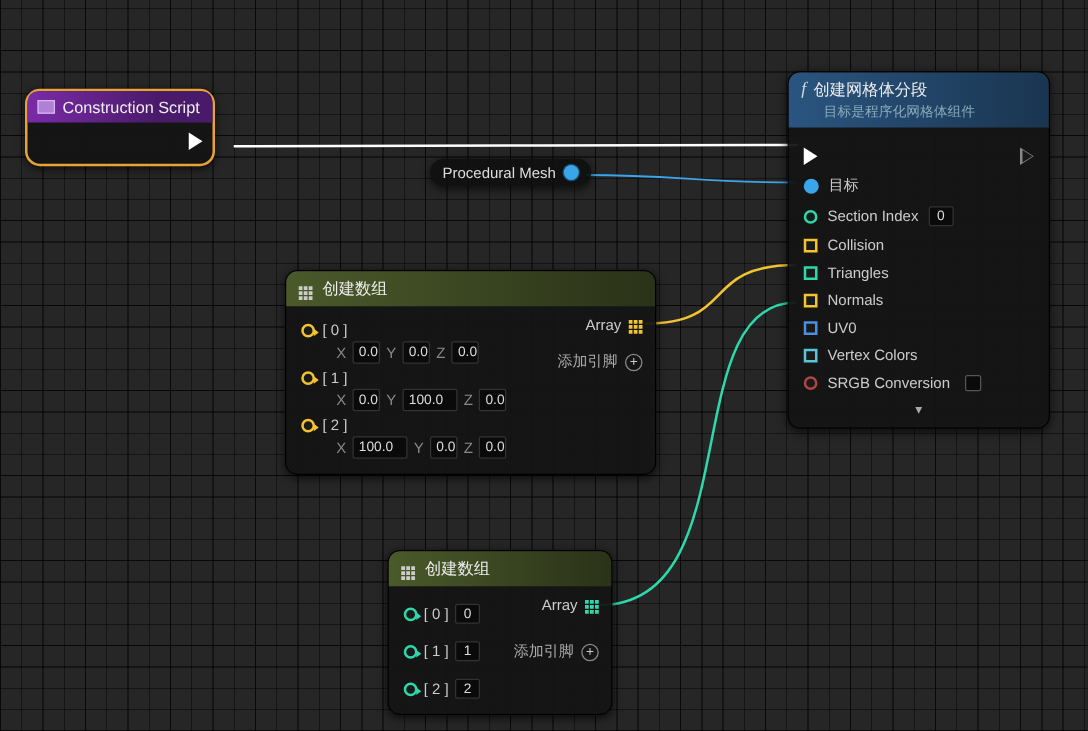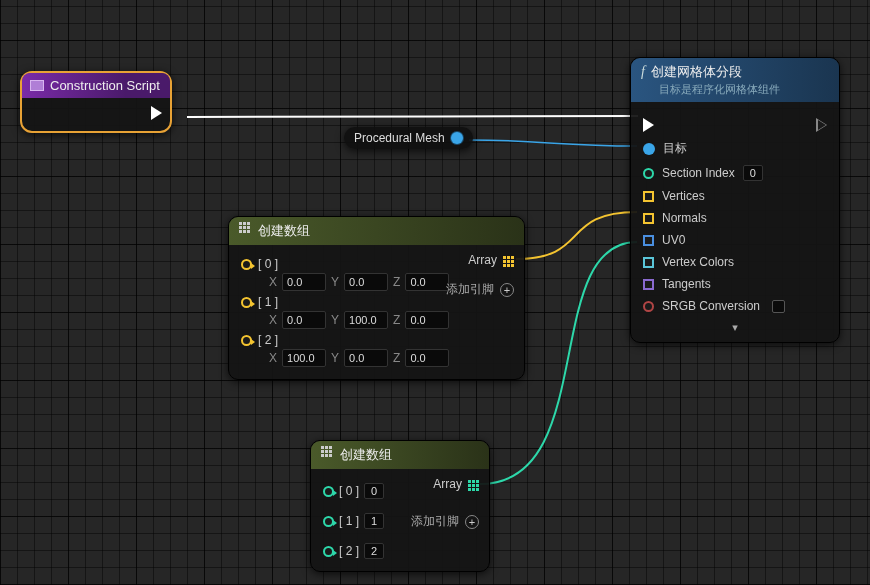--- a/index.html
+++ b/index.html
@@ -10,35 +10,35 @@
 .cs-head{background:linear-gradient(90deg,#7a2ba8,#4a1a6a 70%);border-radius:8px 8px 0 0;padding:5px 8px;display:flex;align-items:center;gap:6px}
 .cs-icon{width:14px;height:11px;background:#b07fd6;border:1px solid #d8b5f0}
 .cs-body{padding:8px;display:flex;justify-content:flex-end}
 .exec-tri{width:0;height:0;border-top:7px solid transparent;border-bottom:7px solid transparent;border-left:11px solid #fff}
 .exec-tri.hollow{border-left-color:transparent;position:relative}
 .exec-tri.hollow::before{content:"";position:absolute;left:-11px;top:-7px;width:0;height:0;border-top:7px solid transparent;border-bottom:7px solid transparent;border-left:11px solid #888}
 .exec-tri.hollow::after{content:"";position:absolute;left:-9px;top:-5px;width:0;height:0;border-top:5px solid transparent;border-bottom:5px solid transparent;border-left:8px solid #1a1a1a}
 .var-node{left:344px;top:127px;padding:4px 10px;display:flex;align-items:center;gap:6px;border-radius:14px;background:rgba(15,15,15,.92)}
 .pin-obj{width:12px;height:12px;border-radius:50%;background:#3aa5e8;box-shadow:0 0 0 1px #1a4a6a}
 .arr-node{border:1px solid #000}
-.arr-head{background:linear-gradient(90deg,#4a5a2a,#2a3218);padding:5px 10px;display:flex;align-items:flex-start;gap:8px;border-radius:9px 9px 0 0}
+.arr-head{background:linear-gradient(90deg,#4a5a2a,#2a3218);padding:5px 10px;display:flex;align-items:flex-end;gap:8px;border-radius:9px 9px 0 0}
 .arr-icon{display:grid;grid-template-columns:repeat(3,3px);gap:1px}
 .arr-icon span{width:3px;height:3px;background:#ccc}
 .arr1{left:228px;top:216px;width:297px}
 .arr2{left:310px;top:440px;width:180px}
 .arr-body{padding:8px 12px;color:#bbb;font-size:12px}
 .row{display:flex;align-items:center;gap:5px;margin-bottom:4px}
 .row-idx{display:flex;align-items:center;gap:6px;margin-bottom:2px;margin-top:4px}
 .pin-vec{width:11px;height:11px;border-radius:50%;background:#1a1a1a;border:2px solid #f4c430;position:relative}
 .pin-vec::after{content:"";position:absolute;right:-5px;top:2px;width:0;height:0;border-top:3px solid transparent;border-bottom:3px solid transparent;border-left:4px solid #f4c430}
 .pin-int{width:11px;height:11px;border-radius:50%;background:#1a1a1a;border:2px solid #2dd8aa;position:relative}
 .pin-int::after{content:"";position:absolute;right:-5px;top:2px;width:0;height:0;border-top:3px solid transparent;border-bottom:3px solid transparent;border-left:4px solid #2dd8aa}
 .idx-lbl{color:#ccc;font-size:12px}
 .vl{color:#888;font-size:12px}
-.vinput{background:#0a0a0a;border:1px solid #333;color:#ddd;padding:2px 4px;font-size:11px;width:44px;border-radius:2px;text-align:left}
+.vinput{background:#0a0a0a;border:1px solid #333;color:#ddd;padding:2px 4px;font-size:11px;width:22px;border-radius:2px;text-align:left}
 .vinput.w{width:44px}
 .iinput{background:#0a0a0a;border:1px solid #333;color:#ddd;padding:1px 4px;font-size:11px;width:20px;border-radius:2px;text-align:center}
 .arr-out{position:absolute;right:10px;display:flex;align-items:flex-end;gap:6px;font-size:12px;color:#ccc}
 .arr-grid{display:grid;grid-template-columns:repeat(3,3px);gap:1px}
 .arr-grid.y span{background:#f4c430}
 .arr-grid.g span{background:#2dd8aa}
 .arr-grid span{width:3px;height:3px}
 .add-pin{color:#aaa;font-size:12px;display:flex;align-items:center;gap:6px}
 .plus-circ{width:14px;height:14px;border-radius:50%;border:1px solid #888;display:flex;align-items:center;justify-content:center;font-size:11px;color:#ccc}
 .fn-node{left:630px;top:57px;width:210px;border:1px solid #000}
@@ -233,37 +233,37 @@
         <span class="pin-c-b"></span>
         <span>目标</span>
       </div>
     <div class="fn-row">
         <span class="pin-c-g"></span>
         <span>Section Index</span>
         <span class="iinput">0</span>
       </div>
     <div class="fn-row">
         <span class="pin-sq-y"></span>
-        <span>Vertices</span>
+        <span>Collision</span>
+      </div>
+    <div class="fn-row">
+        <span class="pin-sq-g"></span>
+        <span>Triangles</span>
       </div>
     <div class="fn-row">
         <span class="pin-sq-y"></span>
         <span>Normals</span>
       </div>
     <div class="fn-row">
         <span class="pin-sq-b"></span>
         <span>UV0</span>
       </div>
     <div class="fn-row">
         <span class="pin-sq-lb"></span>
         <span>Vertex Colors</span>
-      </div>
-    <div class="fn-row">
-        <span class="pin-sq-p"></span>
-        <span>Tangents</span>
       </div>
     <div class="fn-row">
         <span class="pin-c-r"></span>
         <span>SRGB Conversion</span>
         <span class="cbx"></span>
       </div>
     <div class="chev">▾</div>
   </div>
 </div>
 

